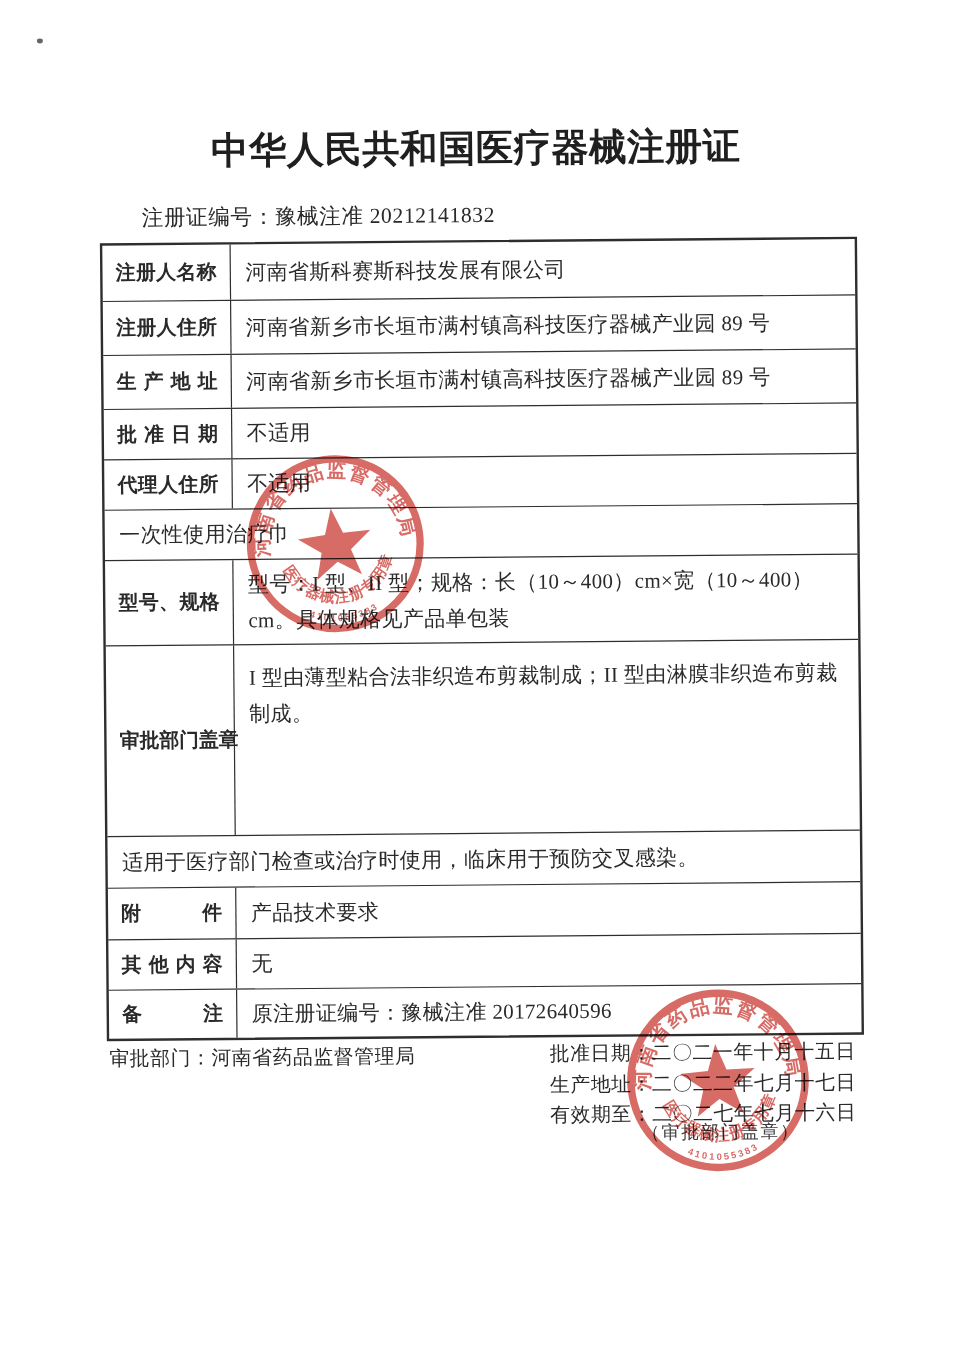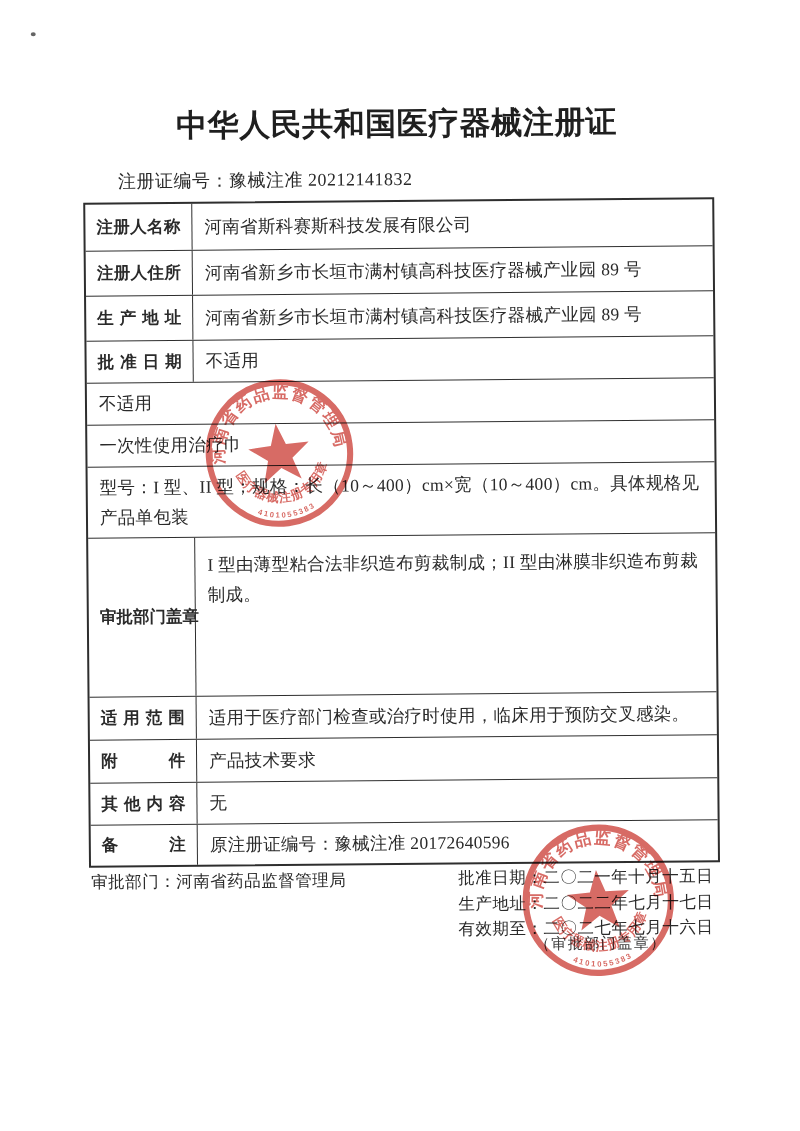--- a/index.html
+++ b/index.html
@@ -107,50 +107,53 @@
   <div class="row">
     <div class="cell label">
           <span>批准日期</span>
         </div>
     <div class="cell value">
           <span>不适用</span>
         </div>
   </div>
 
   <div class="row">
+    <div class="cell label">
+          <span>代理人住所</span>
+        </div>
     <div class="cell value">
           <span>不适用</span>
         </div>
   </div>
 
   <div class="row">
     <div class="cell value">
           <span>一次性使用治疗巾</span>
         </div>
   </div>
 
   <div class="row">
+    <div class="cell label">
+          <span>型号、规格</span>
+        </div>
     <div class="cell value">
           <span>型号：I 型、II 型；规格：长（10～400）cm×宽（10～400）cm。具体规格见产品单包装</span>
         </div>
   </div>
 
   <div class="row">
     <div class="cell label">
           <span>审批部门盖章</span>
         </div>
     <div class="cell value">
           <span>I 型由薄型粘合法非织造布剪裁制成；II 型由淋膜非织造布剪裁制成。</span>
         </div>
   </div>
 
   <div class="row">
-    <div class="cell label">
-          <span>适用范围</span>
-        </div>
     <div class="cell value">
           <span>适用于医疗部门检查或治疗时使用，临床用于预防交叉感染。</span>
         </div>
   </div>
 
   <div class="row">
     <div class="cell label">
           <span>附　件</span>
         </div>
     <div class="cell value">

